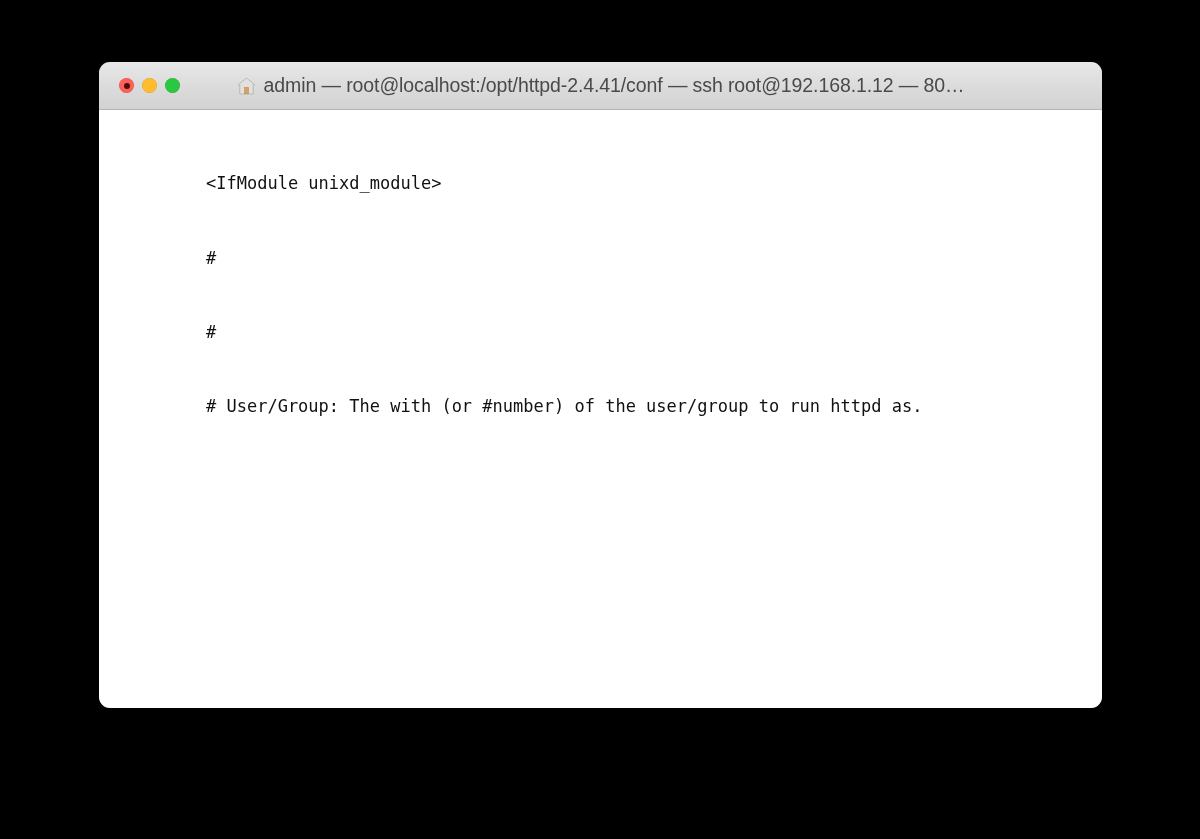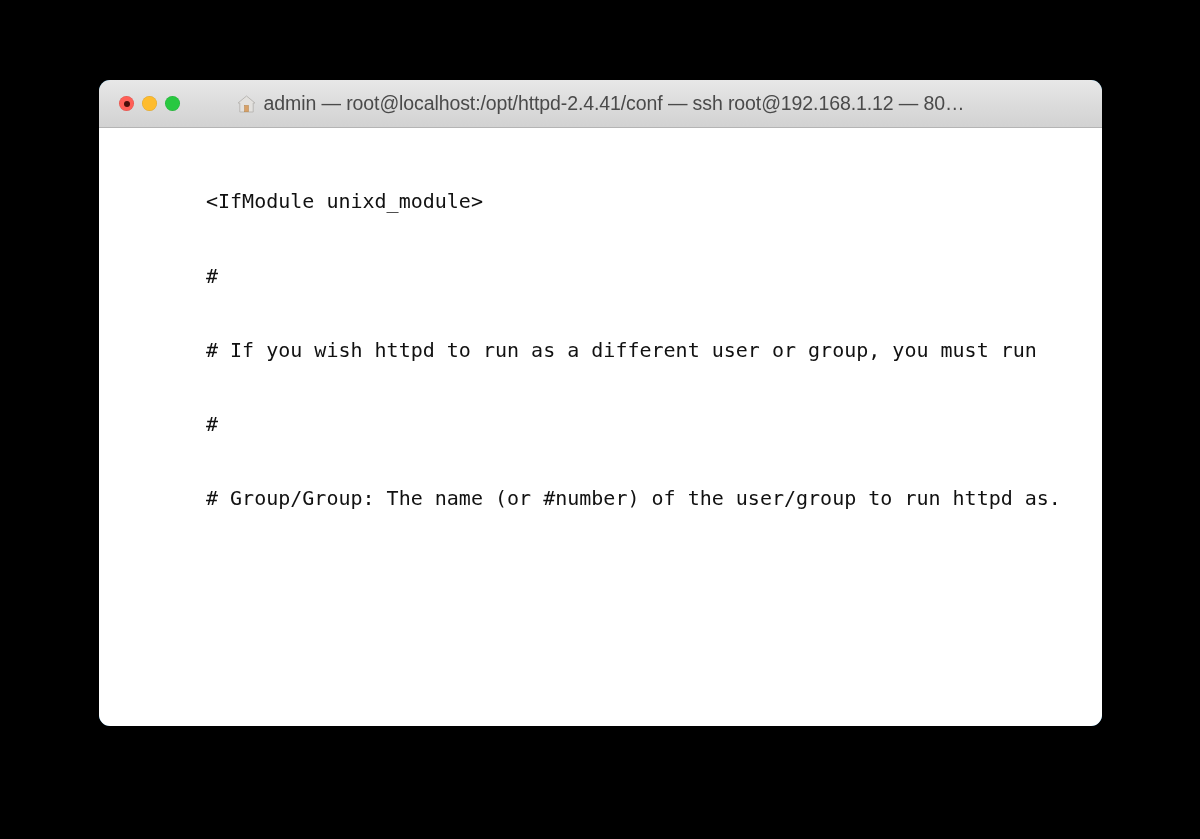--- a/index.html
+++ b/index.html
@@ -27,21 +27,20 @@
     left: 99px;
     top: 62px;
     width: 1003px;
     height: 646px;
     border-radius: 11px 11px 11px 11px;
     background: #0369a1;
     box-shadow: 0 0 0 0.5px rgba(0,0,0,0.25);
     overflow: hidden;
     display: flex;
     flex-direction: column;
-    margin-top: 18px;
   }
 
   
   .titlebar {
     position: relative;
     height: 48px;
     flex: 0 0 48px;
     background: linear-gradient(to bottom, #e8e8e8 0%, #dcdcdc 50%, #d2d2d2 100%);
     border-bottom: 1px solid #b4b4b4;
     display: flex;
@@ -120,21 +119,21 @@
   .terminal-body {
     flex: 1 1 auto;
     background: #ffffff;
     padding: 12px 0 0 0;
     overflow: hidden;
     position: relative;
   }
 
   .term-text {
     font-family: "DejaVu Sans Mono", "Liberation Mono", monospace;
-    font-size: 20px;
+    font-size: 17px;
     line-height: 24.7px;
     color: #111111;
     white-space: pre;
     padding-left: 107px;
     margin: 0;
   }
 
   .term-line {
     white-space: pre;
     height: 24.7px;
@@ -166,23 +165,22 @@
         </div>
       </div>
 
     </div>
 
     <div class="terminal-body">
 
       <div class="term-text">
         <span class="term-line">&lt;IfModule unixd_module&gt;</span>
         <span class="term-line">#</span>
-        <span class="term-line"># If you wish httpd to run as a different user or group, you must run</span>
         <span class="term-line">#</span>
-        <span class="term-line"># Group/Group: The name (or #number) of the user/group to run httpd as.</span>
+        <span class="term-line"># User/Group: The with (or #number) of the user/group to run httpd as.</span>
         
         
         
       </div>
 
     </div>
 
   </div>
 
 </div>

